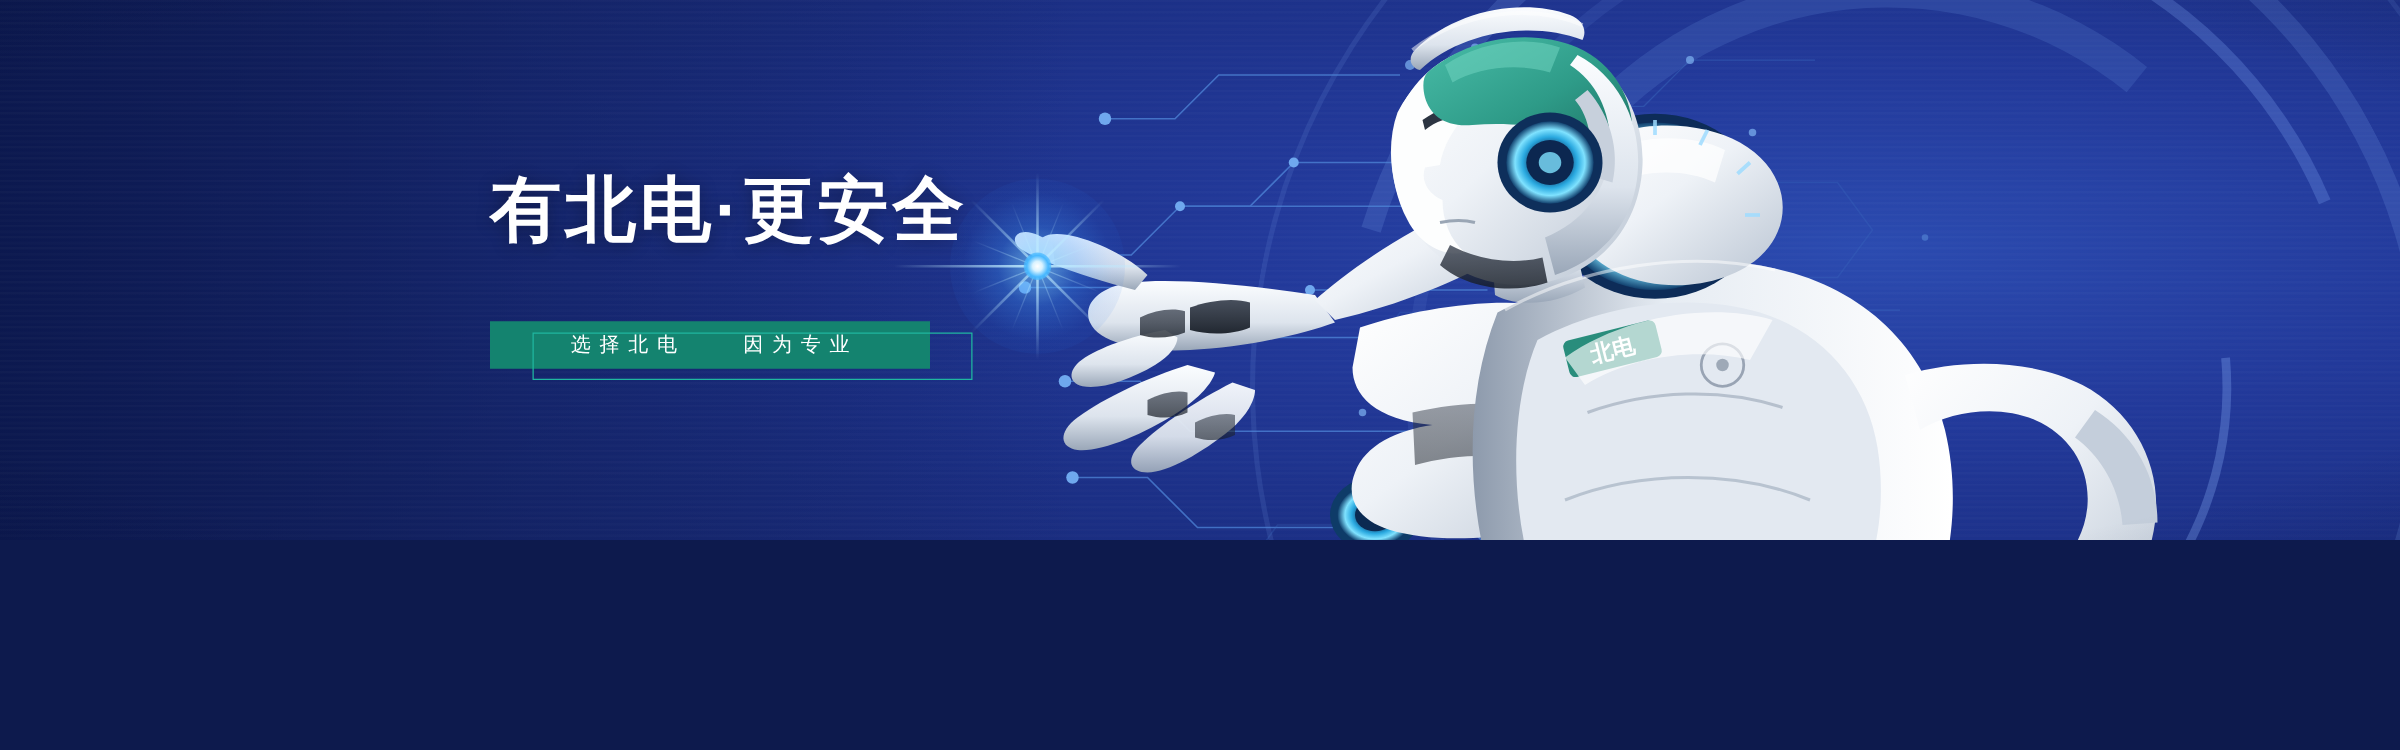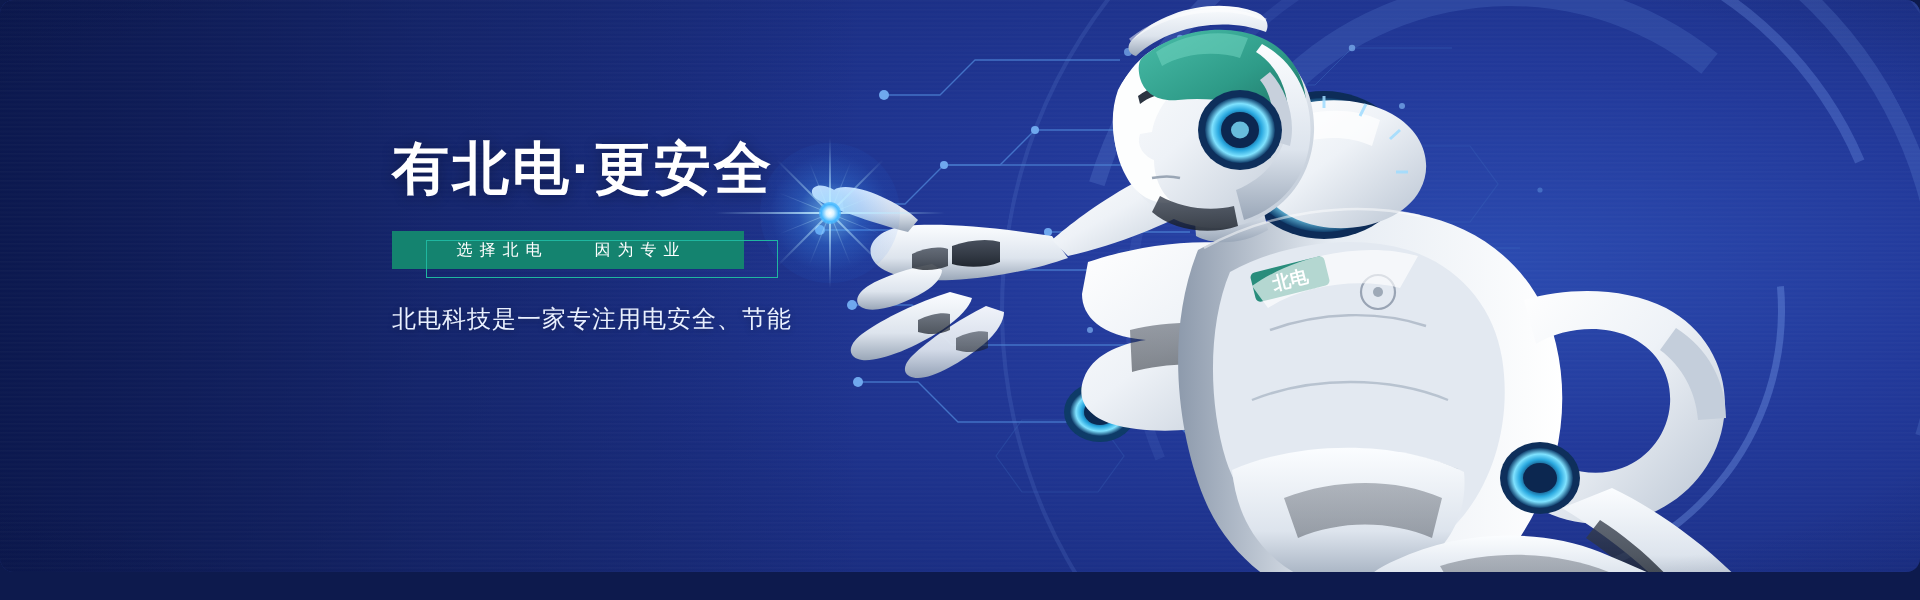--- a/index.html
+++ b/index.html
@@ -2,25 +2,24 @@
 <html><head>
 <meta charset="utf-8">
 <title>Banner</title>
 <style>
   html,body{margin:0;padding:0;background:#0d1a4d;}
   *{box-sizing:border-box;}
 
   .banner{
     position:relative;
     width:1920px;
-    height:572px;
+    height:432px;
     overflow:hidden;
     font-family:"Liberation Sans","DejaVu Sans",sans-serif;
     background:#16266c;
-    border-radius:14px;
   }
 
   
   .bg-base{
     position:absolute; inset:0;
     background:
       radial-gradient(115% 150% at 78% 46%, #2b4bb0 0%, #22399a 22%, #1b2f85 42%, #16266c 66%, #122058 100%),
       linear-gradient(180deg, #16276e 0%, #17296f 50%, #121f56 100%);
   }
   .bg-left-dark{
@@ -104,21 +103,21 @@
     position:absolute; top:136px; left:0;
     font-size:57px;
     font-weight:bold;
     color:#ffffff;
     letter-spacing:3px;
     line-height:1.15;
     white-space:nowrap;
     text-shadow:0 2px 14px rgba(0,0,0,.32);
   }
 
-  .badge-wrap{position:absolute; top:231px; left:0; width:360px; height:50px;padding-left:25px;}
+  .badge-wrap{position:absolute; top:257px; left:0; width:360px; height:50px;padding-left:25px;}
   .badge{
     position:absolute; left:0; top:0;
     width:352px; height:38px;
     background:#14836f;
     display:flex; align-items:center; justify-content:center;
   }
   .badge-text{
     color:#ffffff;
     font-size:16px;
     letter-spacing:7px;
@@ -395,17 +394,16 @@
     <div class="headline">有北电·更安全</div>
 
     <div class="badge-wrap">
       <div class="badge">
         <span class="badge-text">选择北电　　因为专业</span>
       </div>
       <div class="badge-outline"></div>
     </div>
 
     <div class="desc">
-      <span class="line">北电科技是一家专注用电安全、节能</span>
     </div>
 
   </div>
 </div>
 
 </body></html>

